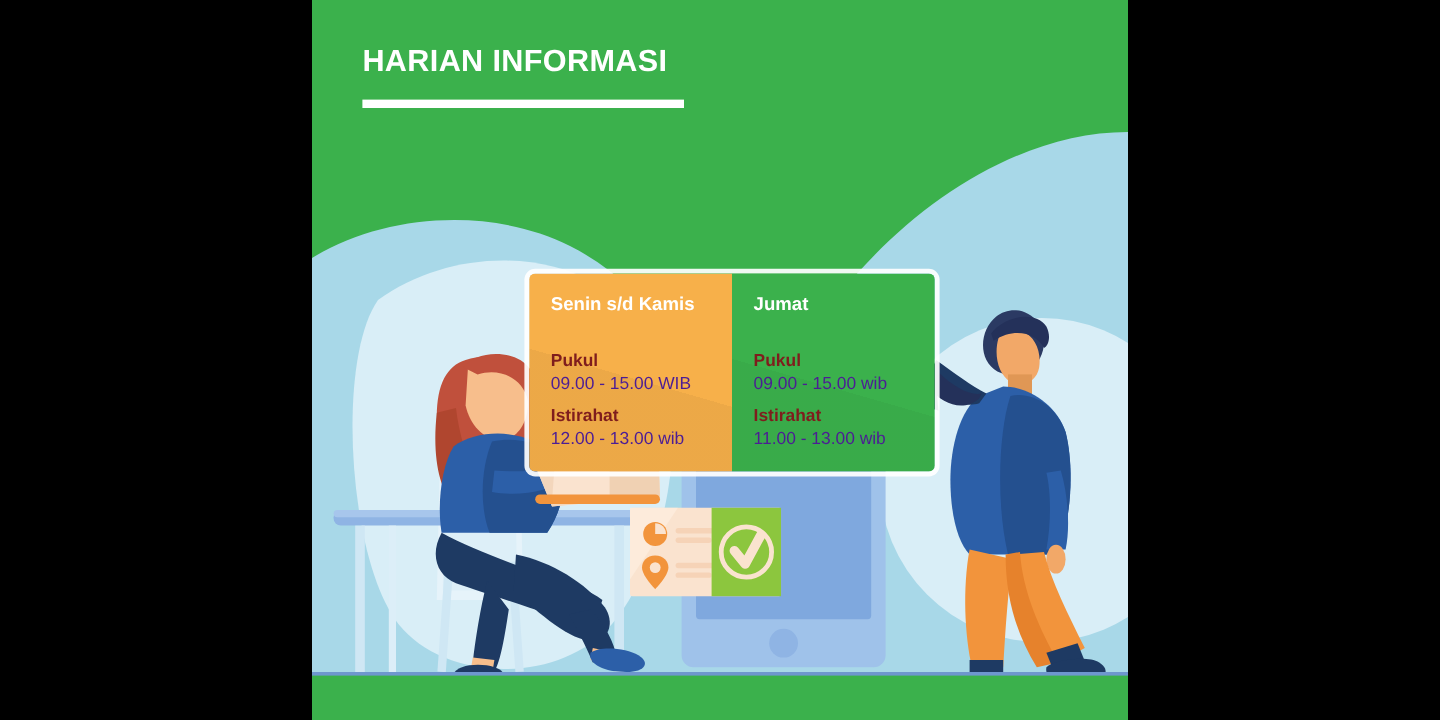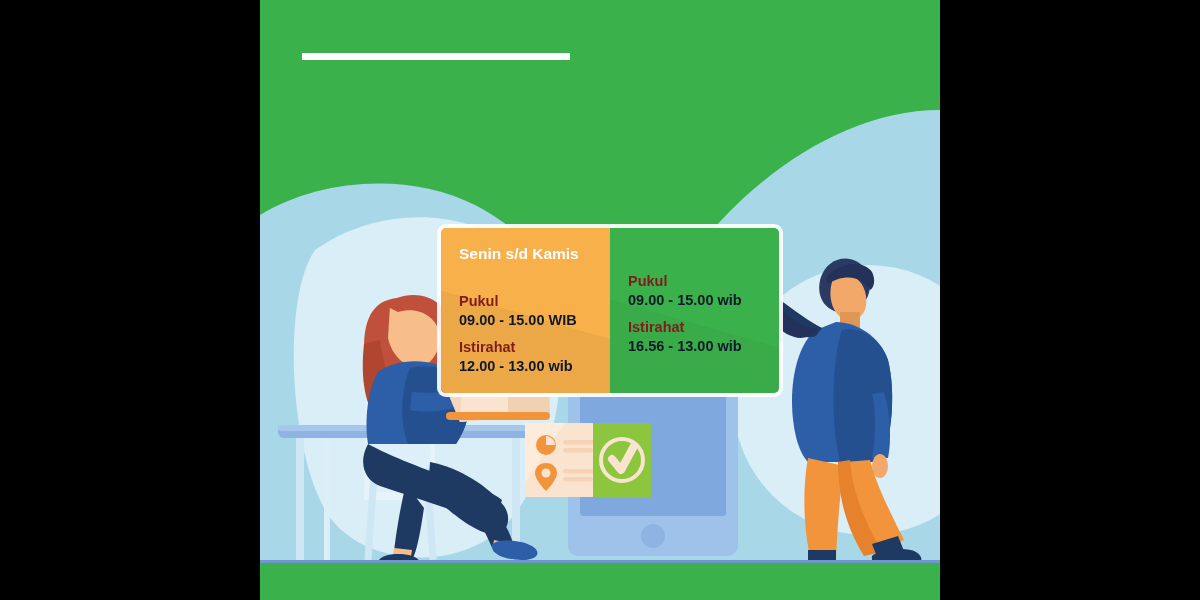--- a/index.html
+++ b/index.html
@@ -126,23 +126,23 @@
   }
   .panel-row { margin-bottom: 8px; }
   .panel-label {
     color: #7f1d1d;
     font-size: 14.5px;
     font-weight: bold;
     line-height: 19px;
     white-space: nowrap;
   }
   .panel-value {
-    color: #0f172a;
+    color: #4c1d95;
     font-size: 14.5px;
-    font-weight: bold;
+    font-weight: normal;
     line-height: 19px;
     white-space: nowrap;
   }
 
   
   .info-card {
     position: absolute;
     left: 265px;
     top: 423px;
     width: 126px;
@@ -297,48 +297,50 @@
       <rect x="38" y="54" width="30" height="4.5" rx="2.2" fill="#F6D3B7"></rect>
 
       <rect x="68" y="0" width="58" height="74" fill="#8CC63E"></rect>
       <g>
         <circle cx="97" cy="37" r="21" fill="none" stroke="#FAE3CF" stroke-width="4"></circle>
         <path d="M87 36 L 96 47 L 109 23" fill="none" stroke="#FAE3CF" stroke-width="8" stroke-linecap="round" stroke-linejoin="round"></path>
       </g>
     </svg>
 
     <div class="title-block">
+      <div class="title-line">HARIAN INFORMASI</div>
       <div class="title-rule"></div>
     </div>
 
     <div class="schedule-card">
 
       <div class="panel panel-weekday">
         <div class="panel-day">Senin s/d Kamis</div>
         <div class="panel-body">
           <div class="panel-row">
             <div class="panel-label">Pukul</div>
             <div class="panel-value">09.00 - 15.00 WIB</div>
           </div>
           <div class="panel-row">
             <div class="panel-label">Istirahat</div>
             <div class="panel-value">12.00 - 13.00 wib</div>
           </div>
         </div>
       </div>
 
       <div class="panel panel-friday">
+        <div class="panel-day">Jumat</div>
         <div class="panel-body">
           <div class="panel-row">
             <div class="panel-label">Pukul</div>
             <div class="panel-value">09.00 - 15.00 wib</div>
           </div>
           <div class="panel-row">
             <div class="panel-label">Istirahat</div>
-            <div class="panel-value">16.56 - 13.00 wib</div>
+            <div class="panel-value">11.00 - 13.00 wib</div>
           </div>
         </div>
       </div>
 
     </div>
 
   </div>
 </div>
 
 </body></html>

